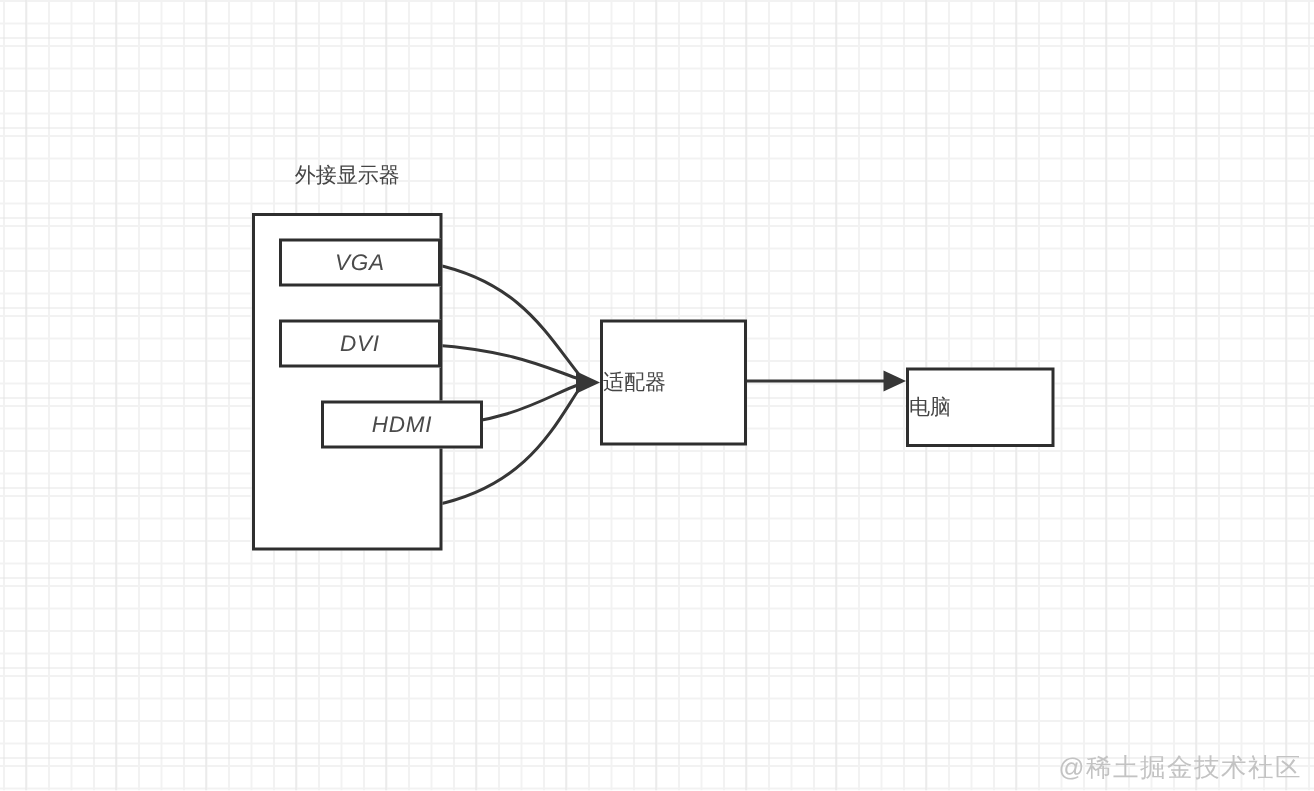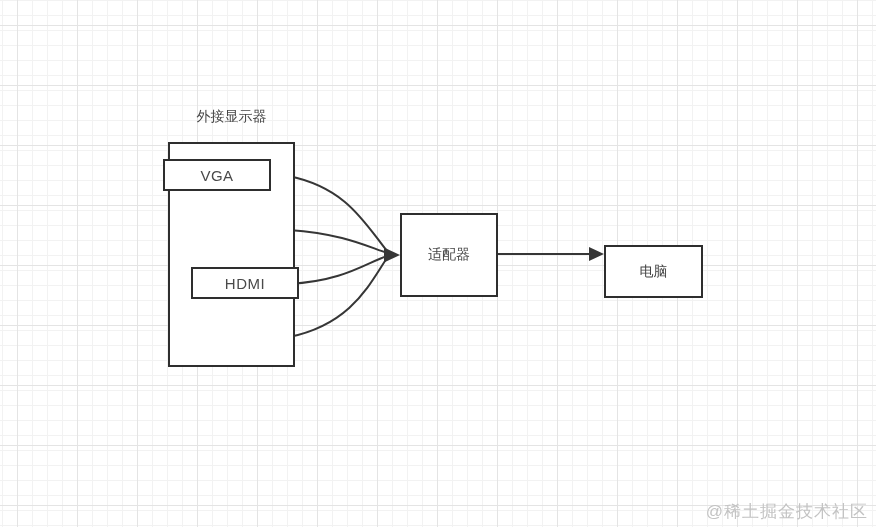--- a/index.html
+++ b/index.html
@@ -52,43 +52,43 @@
     position: absolute;
     left: 168px;
     top: 142px;
     width: 123px;
     height: 221px;
     border: 2px solid #2e2e2e;
     background: #ffffff;
   }
   .port-box {
     position: absolute;
-    left: 163px;
+    left: 186px;
     width: 104px;
     height: 28px;
     border: 2px solid #2e2e2e;
     background: #ffffff;
     display: flex;
     align-items: center;
     justify-content: center;
     font-size: 15px;
     letter-spacing: 0.5px;
     color: #4a4a4a;
+    font-style: italic;
   }
   .port-vga  { top: 159px; }
   .port-dvi  { top: 213px; }
   .port-hdmi { top: 267px; margin-left: 28px; }
   .port-usb  { top: 321px; }
   .node-box {
     position: absolute;
     border: 2px solid #2e2e2e;
     background: #ffffff;
     display: flex;
     align-items: center;
-    justify-content: center;
     font-size: 14px;
     color: #454545;
   }
   .adapter-box {
     left: 400px;
     top: 213px;
     width: 94px;
     height: 80px;
   }
   .computer-box {
@@ -121,20 +121,23 @@
     <polygon class="arrowhead" points="604,254 589,247 589,261"></polygon>
   </svg>
 
   <div class="group-label">外接显示器</div>
 
   <div class="monitor-group-box"></div>
 
   <div class="port-box port-vga">
     <span>VGA</span>
   </div>
+  <div class="port-box port-dvi">
+    <span>DVI</span>
+  </div>
   <div class="port-box port-hdmi">
     <span>HDMI</span>
   </div>
 
   <div class="node-box adapter-box">
     <span>适配器</span>
   </div>
 
   <div class="node-box computer-box">
     <span>电脑</span>

